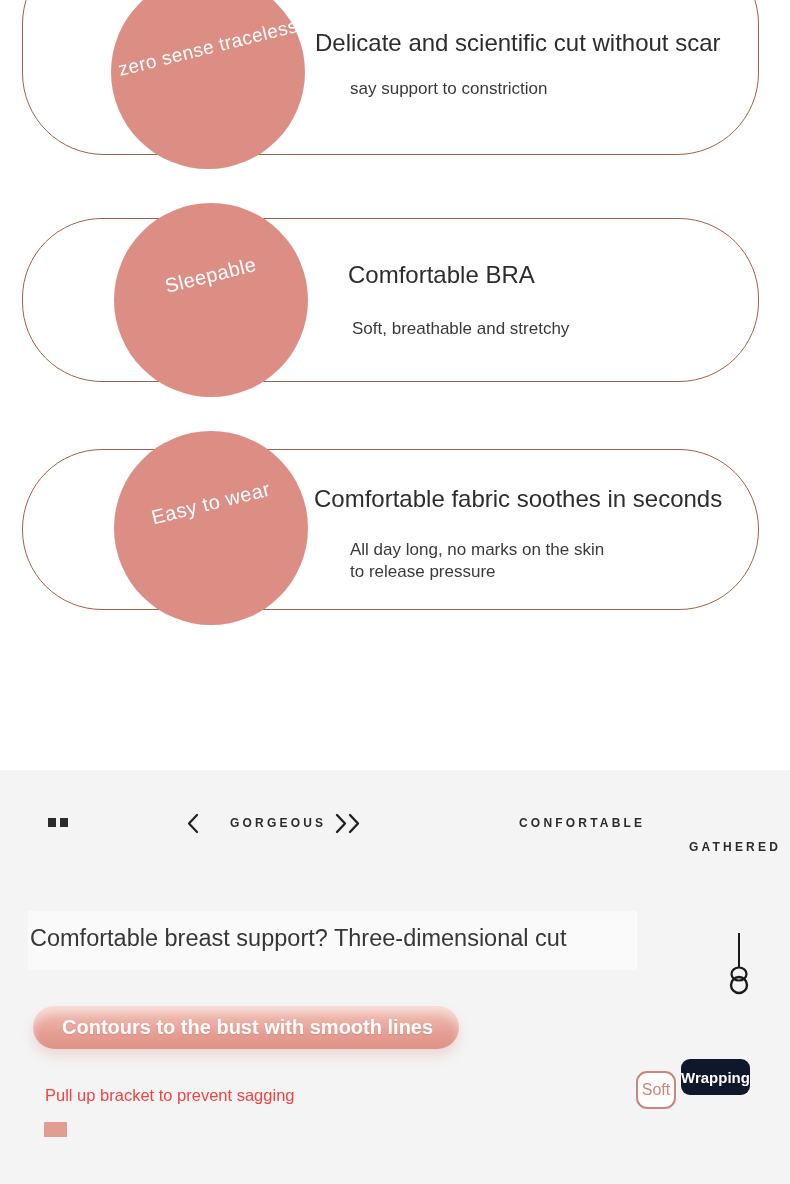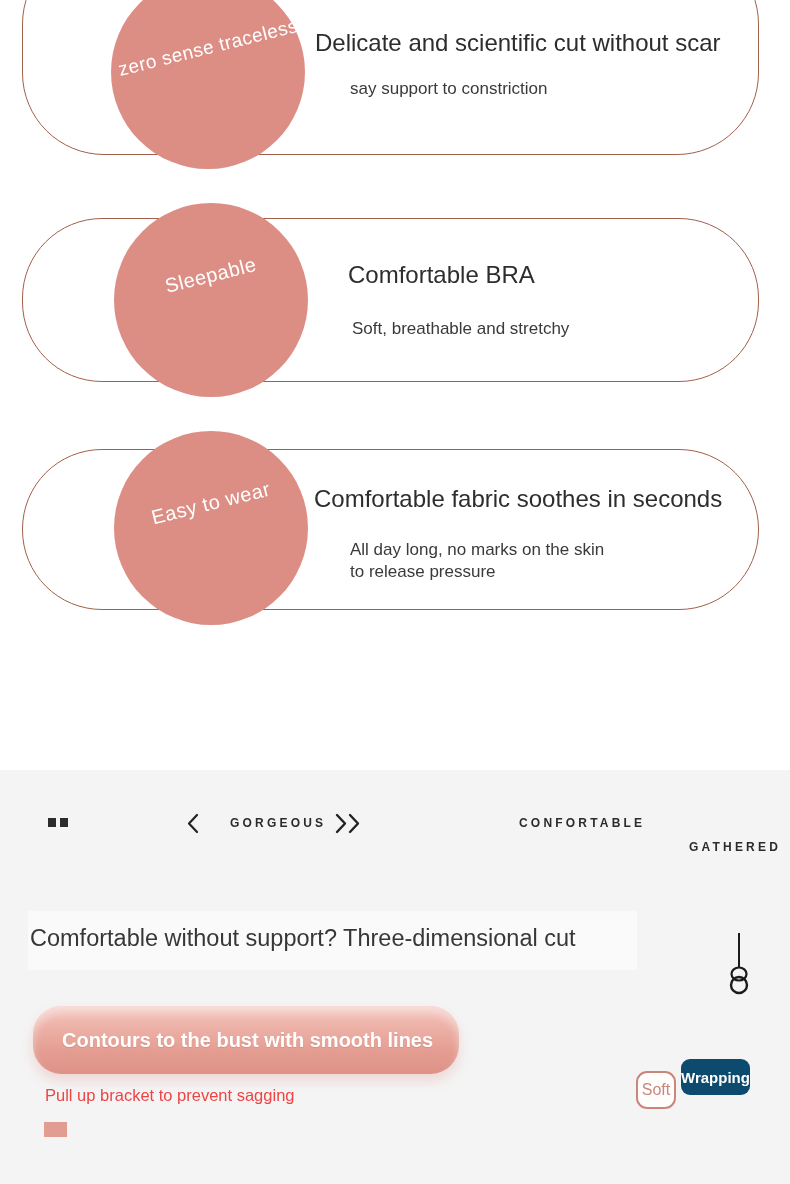--- a/index.html
+++ b/index.html
@@ -68,21 +68,21 @@
   .heading-band{
     position:absolute;left:28px;top:911px;width:609px;height:59px;
     background:#fafafa;
   }
   .detail-heading{
     position:absolute;left:30px;top:925px;font-size:23.5px;color:#373737;white-space:nowrap;
   }
   .hanger{position:absolute;left:724px;top:928px;}
 
   .banner-btn{
-    position:absolute;left:33px;top:1006px;width:426px;height:68px;
+    position:absolute;left:33px;top:1006px;width:426px;height:43px;
     border-radius:28.5px;
     background:linear-gradient(180deg,#f3c6bf 0%,#edb2a8 30%,#e49c91 68%,#de9287 100%);
     box-shadow:0 7px 12px rgba(221,144,133,0.28), inset 0 7px 9px rgba(255,255,255,0.42);
     display:flex;align-items:center;
   }
   .banner-label{
     padding-left:29px;color:#ffffff;font-size:20px;font-weight:700;
     white-space:nowrap;text-shadow:0 1px 1px rgba(190,110,100,0.35);
   }
   .note-text{
@@ -93,21 +93,21 @@
   }
   .tag-soft{
     position:absolute;left:636px;top:1057px;width:40px;height:38px;
     border:2px solid #c9867b;border-radius:11px;background:#fffdfc;
     color:#c9867b;font-size:16px;display:flex;align-items:center;justify-content:center;
     box-sizing:border-box;
     margin-top:14px;
   }
   .tag-wrapping{
     position:absolute;left:681px;top:1059px;width:69px;height:36px;
-    border-radius:9px;background:#0c4a6e;color:#ffffff;font-size:15px;font-weight:700;
+    border-radius:9px;background:#0f172a;color:#ffffff;font-size:15px;font-weight:700;
     display:flex;align-items:center;justify-content:center;
   }
 </style>
 </head>
 <body>
 
 <div class="pill pill-1"></div>
 <div class="badge-circle circle-1">
   <span class="badge-text">zero sense traceless</span>
 </div>
@@ -154,21 +154,21 @@
   <svg width="30" height="21" viewBox="0 0 30 21">
     <polyline points="3,2 11,10.5 3,19" fill="none" stroke="#222222" stroke-width="2.4" stroke-linecap="round" stroke-linejoin="round"></polyline>
     <polyline points="16,2 24,10.5 16,19" fill="none" stroke="#222222" stroke-width="2.4" stroke-linecap="round" stroke-linejoin="round"></polyline>
   </svg>
 </span>
 
 <div class="nav-label nav-confortable">CONFORTABLE</div>
 <div class="nav-label nav-gathered">GATHERED</div>
 
 <div class="heading-band"></div>
-<div class="detail-heading">Comfortable without support? Three-dimensional cut</div>
+<div class="detail-heading">Comfortable breast support? Three-dimensional cut</div>
 
 <span class="hanger">
   <svg width="30" height="70" viewBox="0 0 30 70">
     <line x1="15" y1="5" x2="15" y2="39" stroke="#1b1b1b" stroke-width="2"></line>
     <ellipse cx="15" cy="46" rx="7.5" ry="6.5" fill="none" stroke="#1b1b1b" stroke-width="2.2"></ellipse>
     <circle cx="15" cy="57" r="8" fill="none" stroke="#1b1b1b" stroke-width="2.4"></circle>
   </svg>
 </span>
 
 <div class="banner-btn">

